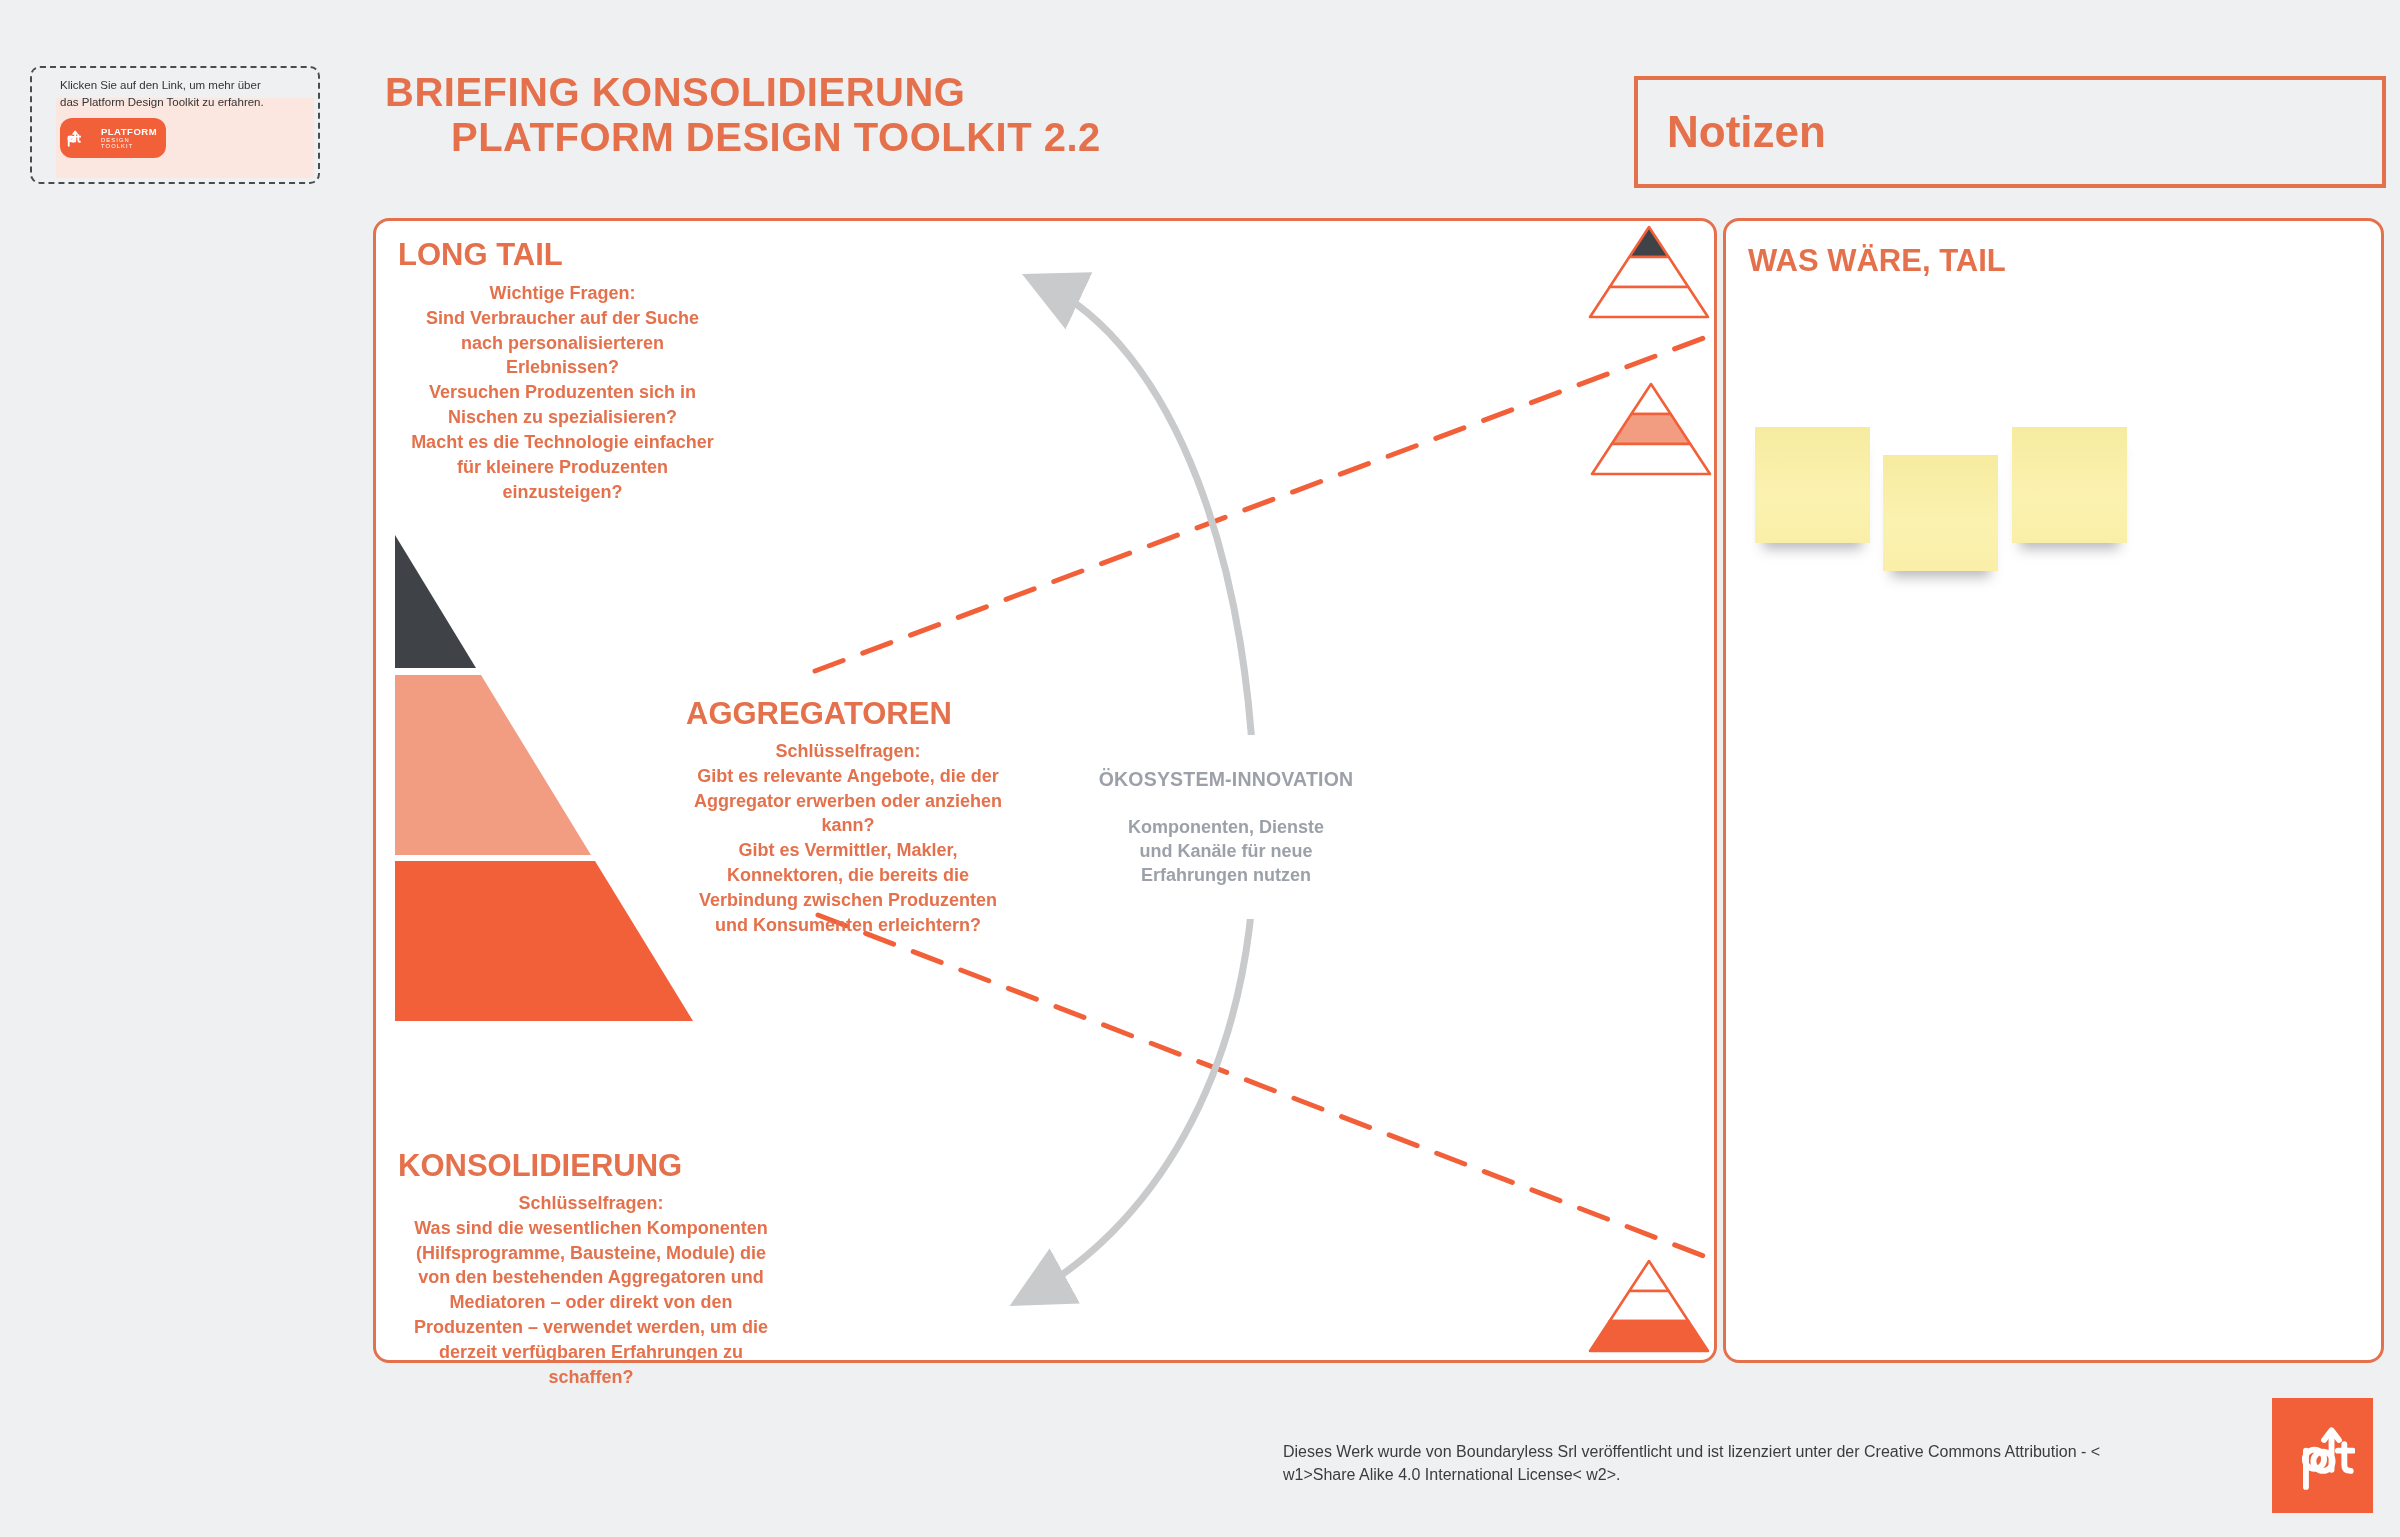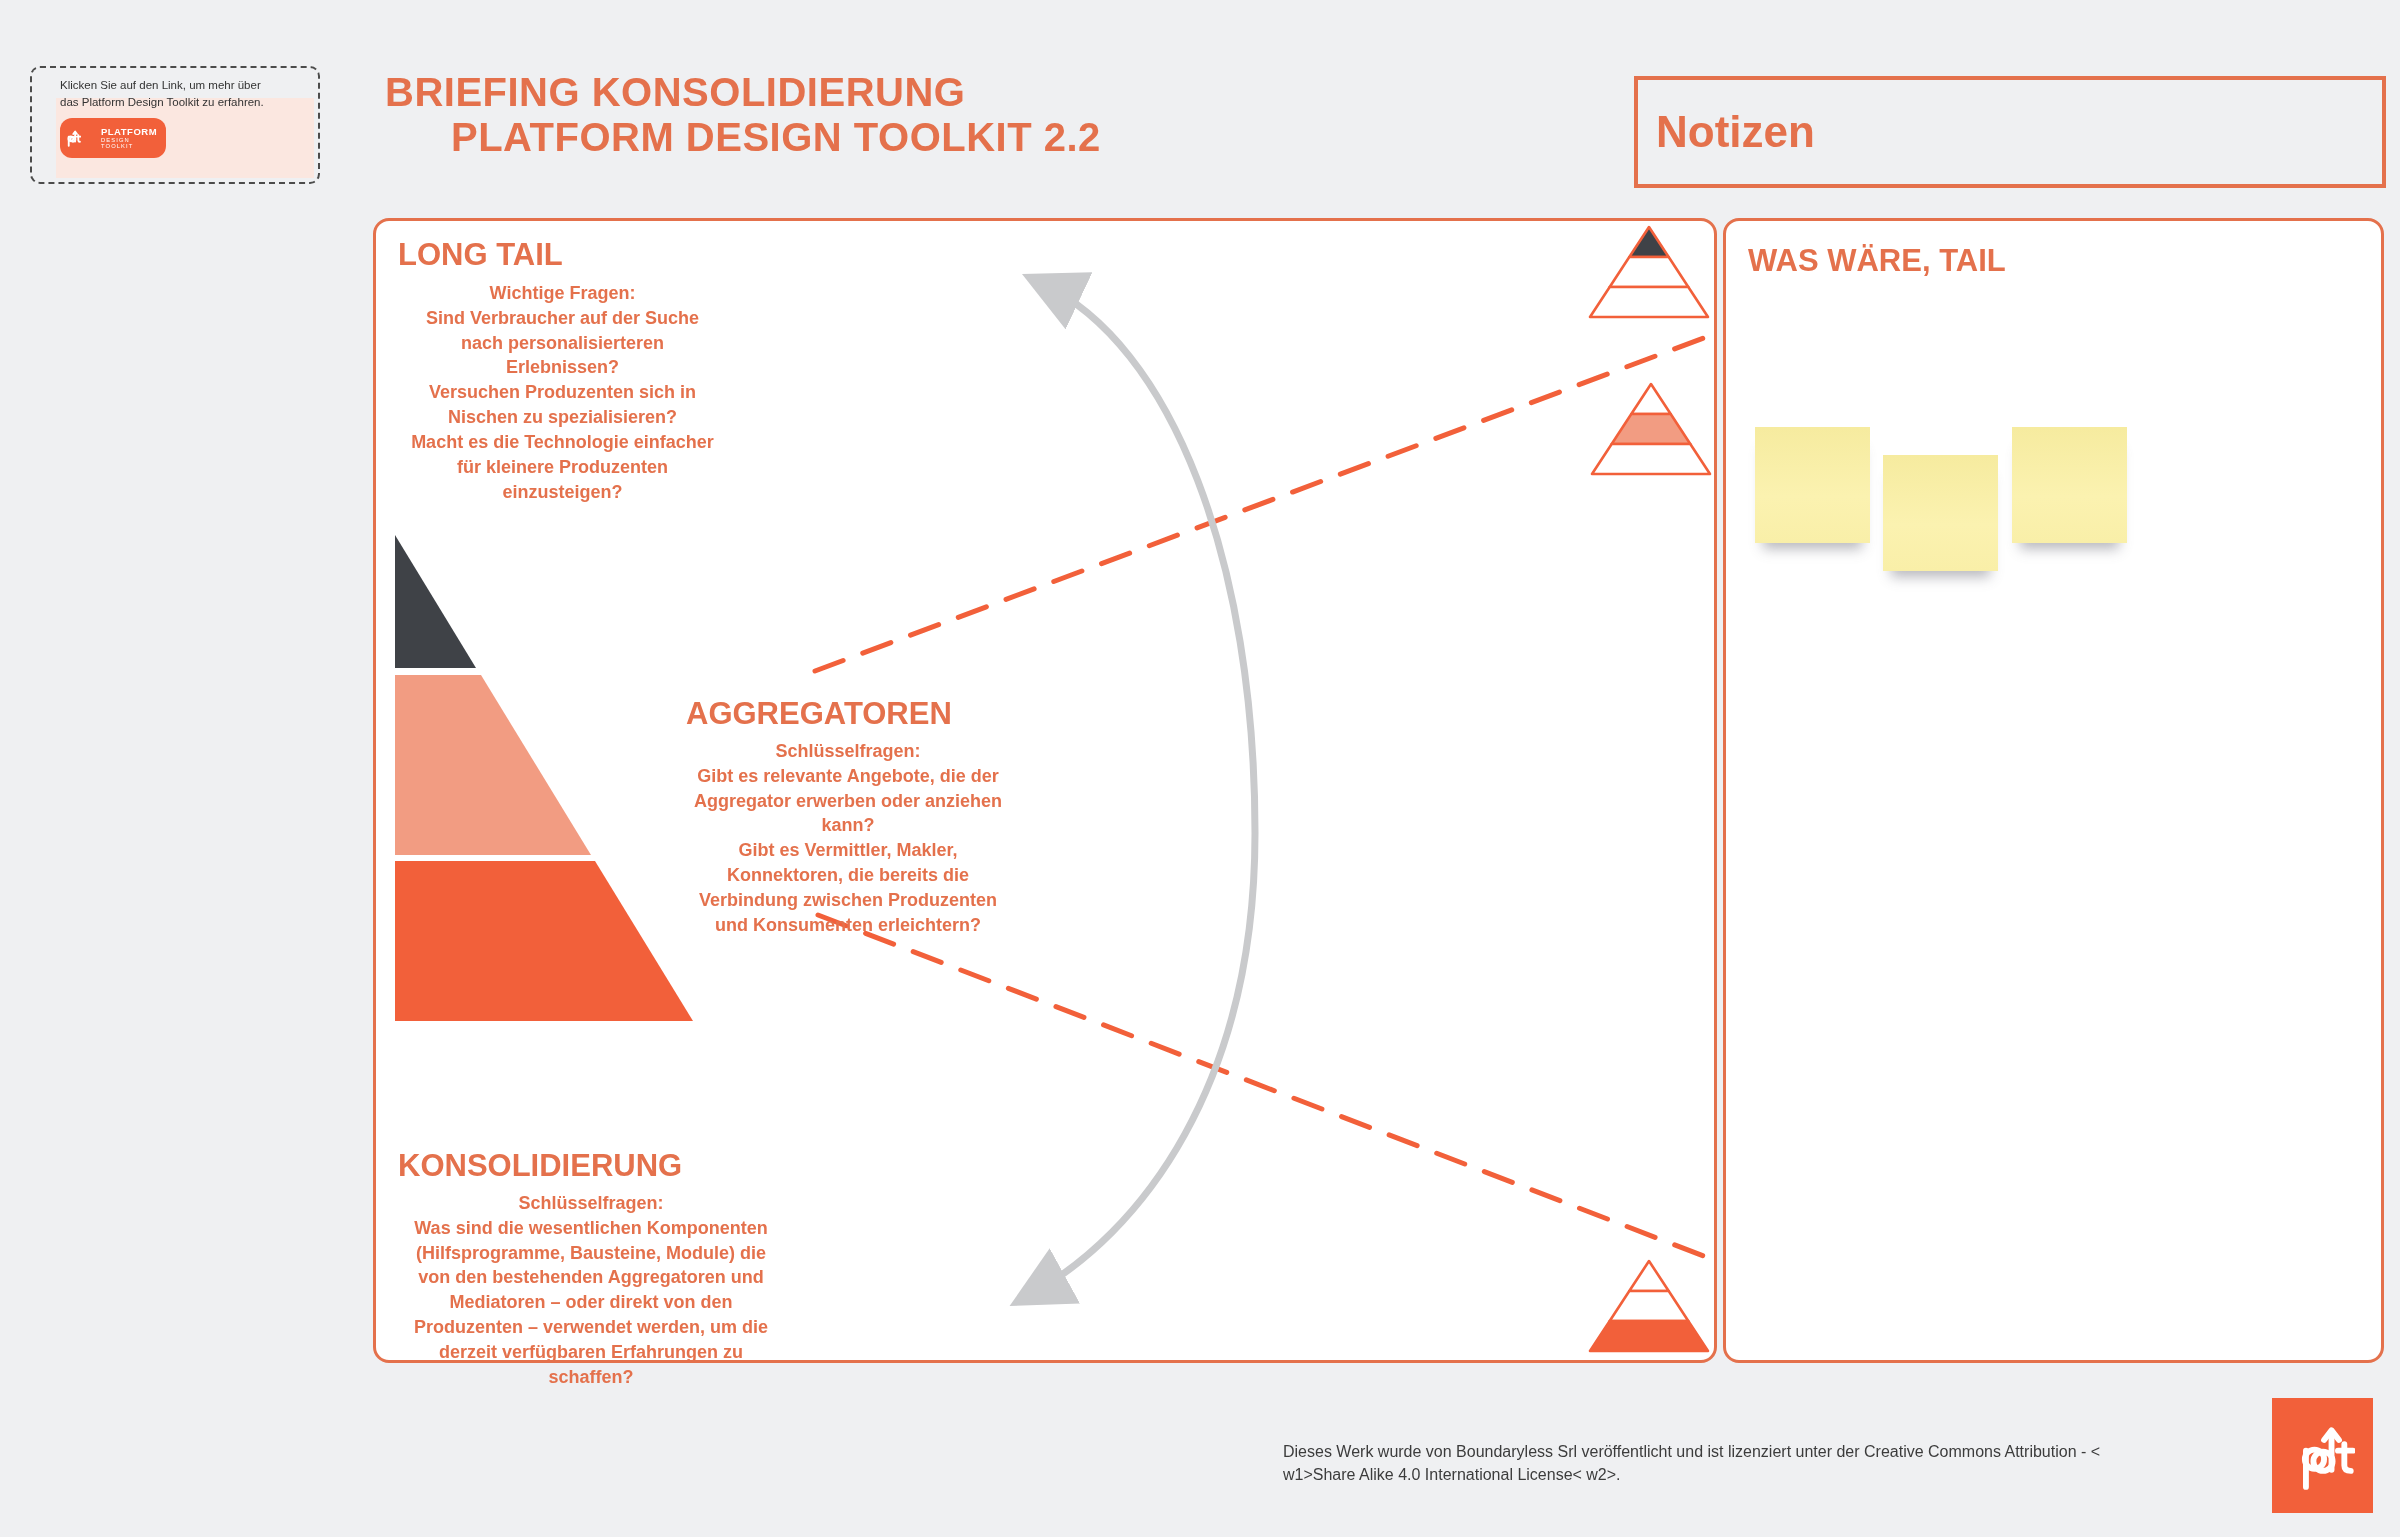--- a/index.html
+++ b/index.html
@@ -36,21 +36,21 @@
   .mini-logo .w2{font-size:5.8px;letter-spacing:1.1px;margin-top:1.5px;}
   .page-title{
     position:absolute;left:385px;top:70px;color:var(--accent,#E4714C);
     font-weight:bold;font-size:40px;line-height:1.13;letter-spacing:.5px;white-space:nowrap;
   }
   .page-title .l2{margin-left:66px;}
   .notes-box{
     position:absolute;left:1634px;top:76px;width:752px;height:112px;
     border:4px solid var(--accent,#E4714C);display:flex;align-items:center;
   }
-  .notes-box .t{color:var(--accent,#E4714C);font-size:44px;font-weight:bold;margin-left:18px;}
+  .notes-box .t{color:var(--accent,#E4714C);font-size:44px;font-weight:bold;margin-left:29px;}
   
   .board{
     position:absolute;left:373px;top:218px;width:1344px;height:1145px;
     background:var(--panel-bg,#fff);border:3px solid var(--accent,#E4714C);border-radius:16px;
   }
   .right-panel{
     position:absolute;left:1723px;top:218px;width:661px;height:1145px;
     background:var(--panel-bg,#fff);border:3px solid var(--accent,#E4714C);border-radius:16px;
   }
   .sec-title{position:absolute;color:var(--accent,#E4714C);font-size:31px;font-weight:bold;white-space:nowrap;}
@@ -199,20 +199,26 @@
   <div class="sec-title inf-title">KONSOLIDIERUNG</div>
   <div class="sec-body inf-body">Schlüsselfragen:
 Was sind die wesentlichen Komponenten
 (Hilfsprogramme, Bausteine, Module) die
 von den bestehenden Aggregatoren und
 Mediatoren – oder direkt von den
 Produzenten – verwendet werden, um die
 derzeit verfügbaren Erfahrungen zu
 schaffen?</div>
 
+  <div class="eco-note">
+    <div class="eco-t">ÖKOSYSTEM-INNOVATION</div>
+    <div>Komponenten, Dienste
+und Kanäle für neue
+Erfahrungen nutzen</div>
+  </div>
 </div>
 
 <div class="right-panel">
   <div class="sec-title wp-title">WAS WÄRE, TAIL</div>
   <div class="sticky n1"></div>
   <div class="sticky n2"></div>
   <div class="sticky n3"></div>
 </div>
 
 <div class="license">

